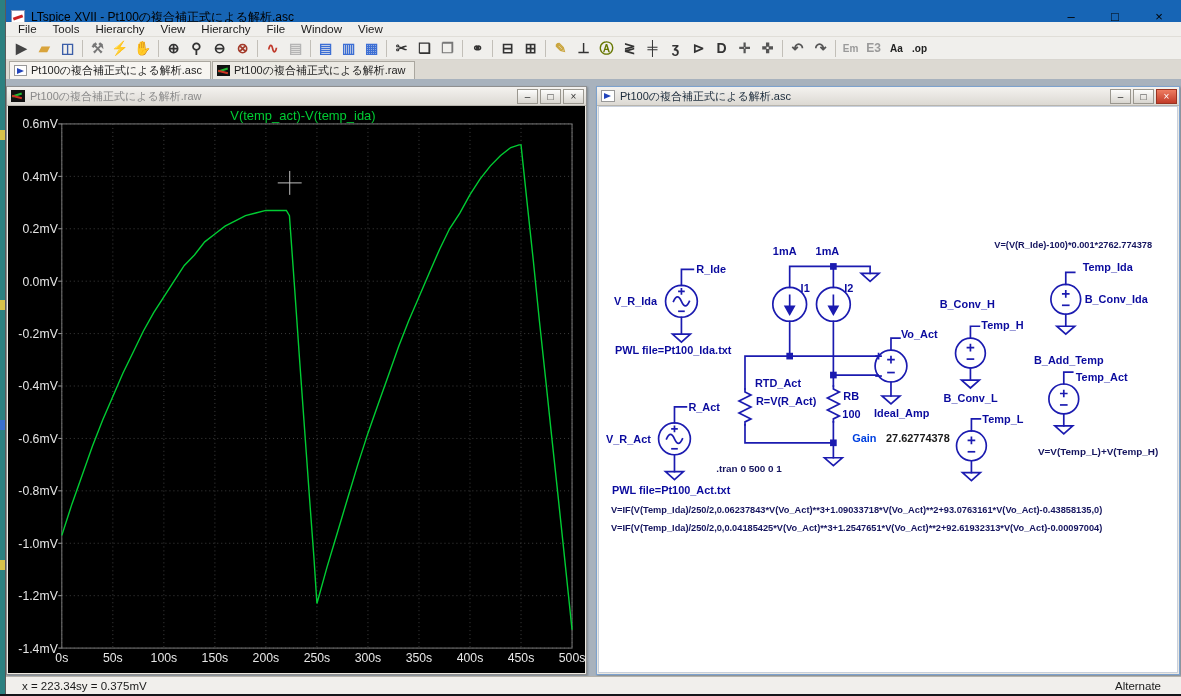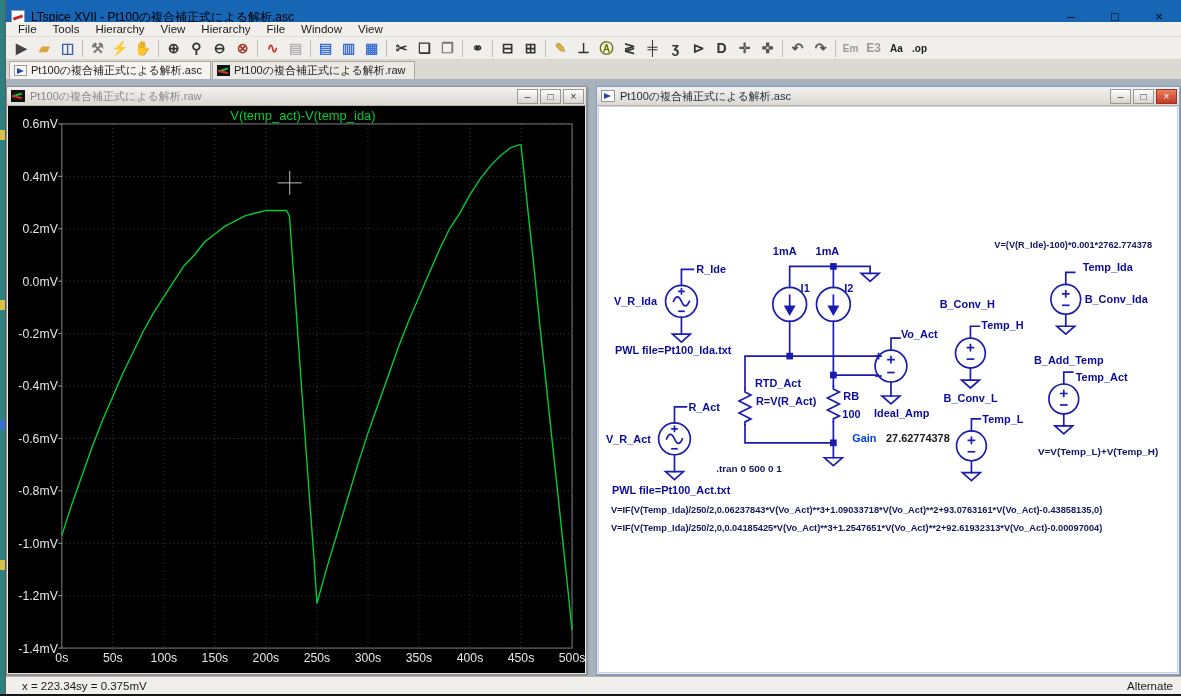--- a/index.html
+++ b/index.html
@@ -52,21 +52,21 @@
   .sch-text .dir{font-size:10px;fill:#15155f;}
   .sch-text .gain{fill:#0040e0;}
   .sch-text .gainval{fill:#1a1a1a;}
   .ptxt{fill:#e6e6e6;font-size:12.3px;}
   .ptitle{fill:#00cc33;font-size:13px;text-anchor:middle;}
   .pframe{fill:none;stroke:#7a7a7a;stroke-width:1;}
   
   .statusbar{position:absolute;left:0;right:0;bottom:0;height:18px;background:#f1efec;border-top:1px solid #b5b2aa;font-size:11.5px;color:#1a1a1a;display:flex;align-items:center;}
   .statusbar .sx{margin-left:16px;}
   .statusbar .sy{}
-  .statusbar .mode{margin-left:auto;margin-right:8px;}
+  .statusbar .mode{margin-left:auto;margin-right:20px;}
   .bottom-line{position:absolute;left:0;right:0;bottom:0;height:2px;background:#15151a;}
 </style>
 </head>
 <body>
 
 <div class="screen">
   <div class="desktop-edge">
     <i style="top:130px;background:#d8c24a;"></i>
     <i style="top:300px;background:#d8c24a;"></i>
     <i style="top:420px;background:#3a6fd0;"></i>

